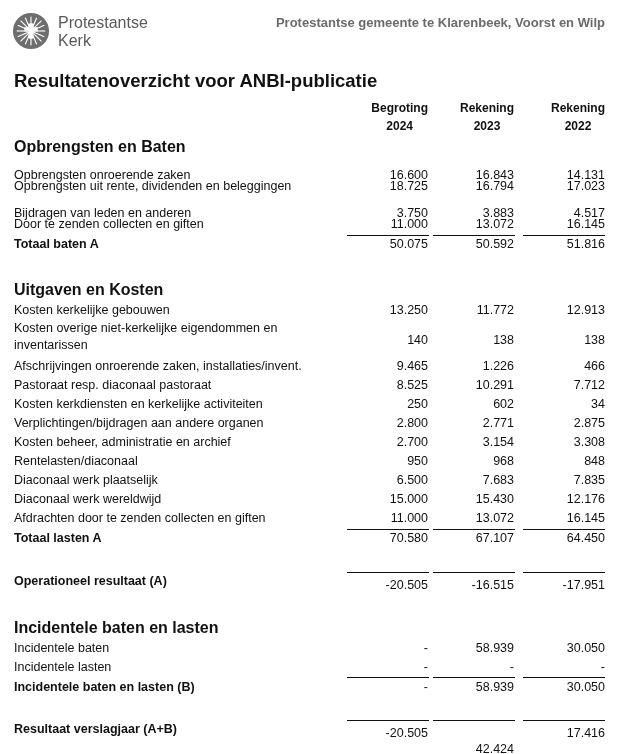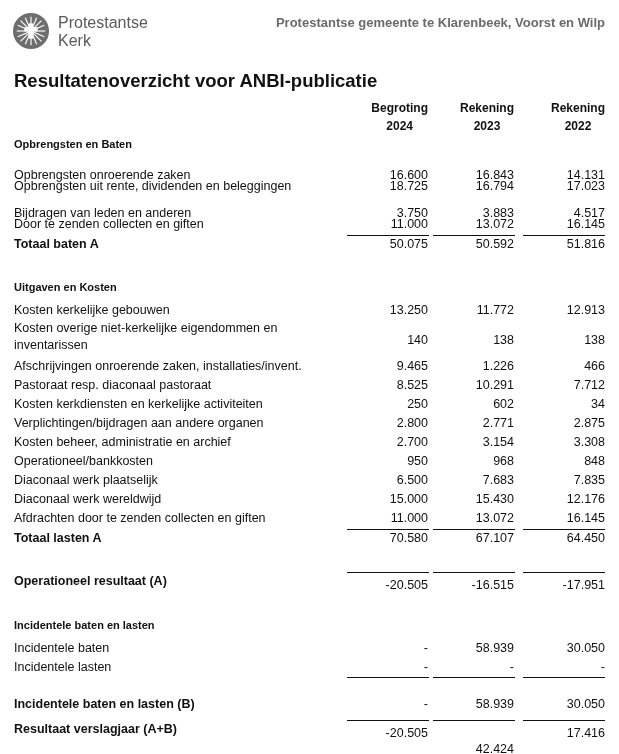--- a/index.html
+++ b/index.html
@@ -19,21 +19,21 @@
   .c2 { right: 105px; }
   .c3 { right: 14px; }
 
   .row { position: absolute; left: 14px; right: 14px; height: 19px; font-size: 12.5px; line-height: 19px; }
   .row .lbl { position: absolute; left: 0; top: 0; white-space: nowrap; }
   .row .v { position: absolute; top: 0; text-align: right; width: 80px; }
   .row .v1 { right: 177px; }
   .row .v2 { right: 91px; }
   .row .v3 { right: 0px; }
   .bold { font-weight: bold; }
-  .section { font-weight: bold; font-size: 11px; position: absolute; left: 14px; white-space: nowrap; }
+  .section { font-weight: bold; font-size: 16px; position: absolute; left: 14px; white-space: nowrap; }
 
   .rule { position: absolute; height: 1px; background: #111; }
   .r1 { left: 347px; width: 82px; }
   .r2 { left: 433px; width: 82px; }
   .r3 { left: 523px; width: 82px; }
 
   .row.two .lbl { white-space: normal; width: 300px; line-height: 17px; }
 </style>
 </head>
 <body>
@@ -153,21 +153,21 @@
   <span class="v v2">2.771</span>
   <span class="v v3">2.875</span>
 </div>
 <div class="row" style="top:433px;">
   <span class="lbl">Kosten beheer, administratie en archief</span>
   <span class="v v1">2.700</span>
   <span class="v v2">3.154</span>
   <span class="v v3">3.308</span>
 </div>
 <div class="row" style="top:452px;">
-  <span class="lbl">Operationeel/bankkosten</span>
+  <span class="lbl">Rentelasten/diaconaal</span>
   <span class="v v1">950</span>
   <span class="v v2">968</span>
   <span class="v v3">848</span>
 </div>
 <div class="row" style="top:471px;">
   <span class="lbl">Diaconaal werk plaatselijk</span>
   <span class="v v1">6.500</span>
   <span class="v v2">7.683</span>
   <span class="v v3">7.835</span>
 </div>
@@ -213,21 +213,21 @@
 </div>
 <div class="row" style="top:658px;">
   <span class="lbl">Incidentele lasten</span>
   <span class="v v1">-</span>
   <span class="v v2">-</span>
   <span class="v v3">-</span>
 </div>
 <div class="rule r1" style="top:677px;"></div>
 <div class="rule r2" style="top:677px;"></div>
 <div class="rule r3" style="top:677px;"></div>
-<div class="row bold" style="top:678px;margin-top:17px;">
+<div class="row bold" style="top:678px;">
   <span class="lbl">Incidentele baten en lasten (B)</span>
   <span class="v v1" style="font-weight:normal">-</span>
   <span class="v v2" style="font-weight:normal">58.939</span>
   <span class="v v3" style="font-weight:normal">30.050</span>
 </div>
 
 <div class="rule r1" style="top:720px;"></div>
 <div class="rule r2" style="top:720px;"></div>
 <div class="rule r3" style="top:720px;"></div>
 <div class="row bold" style="top:720px;">

